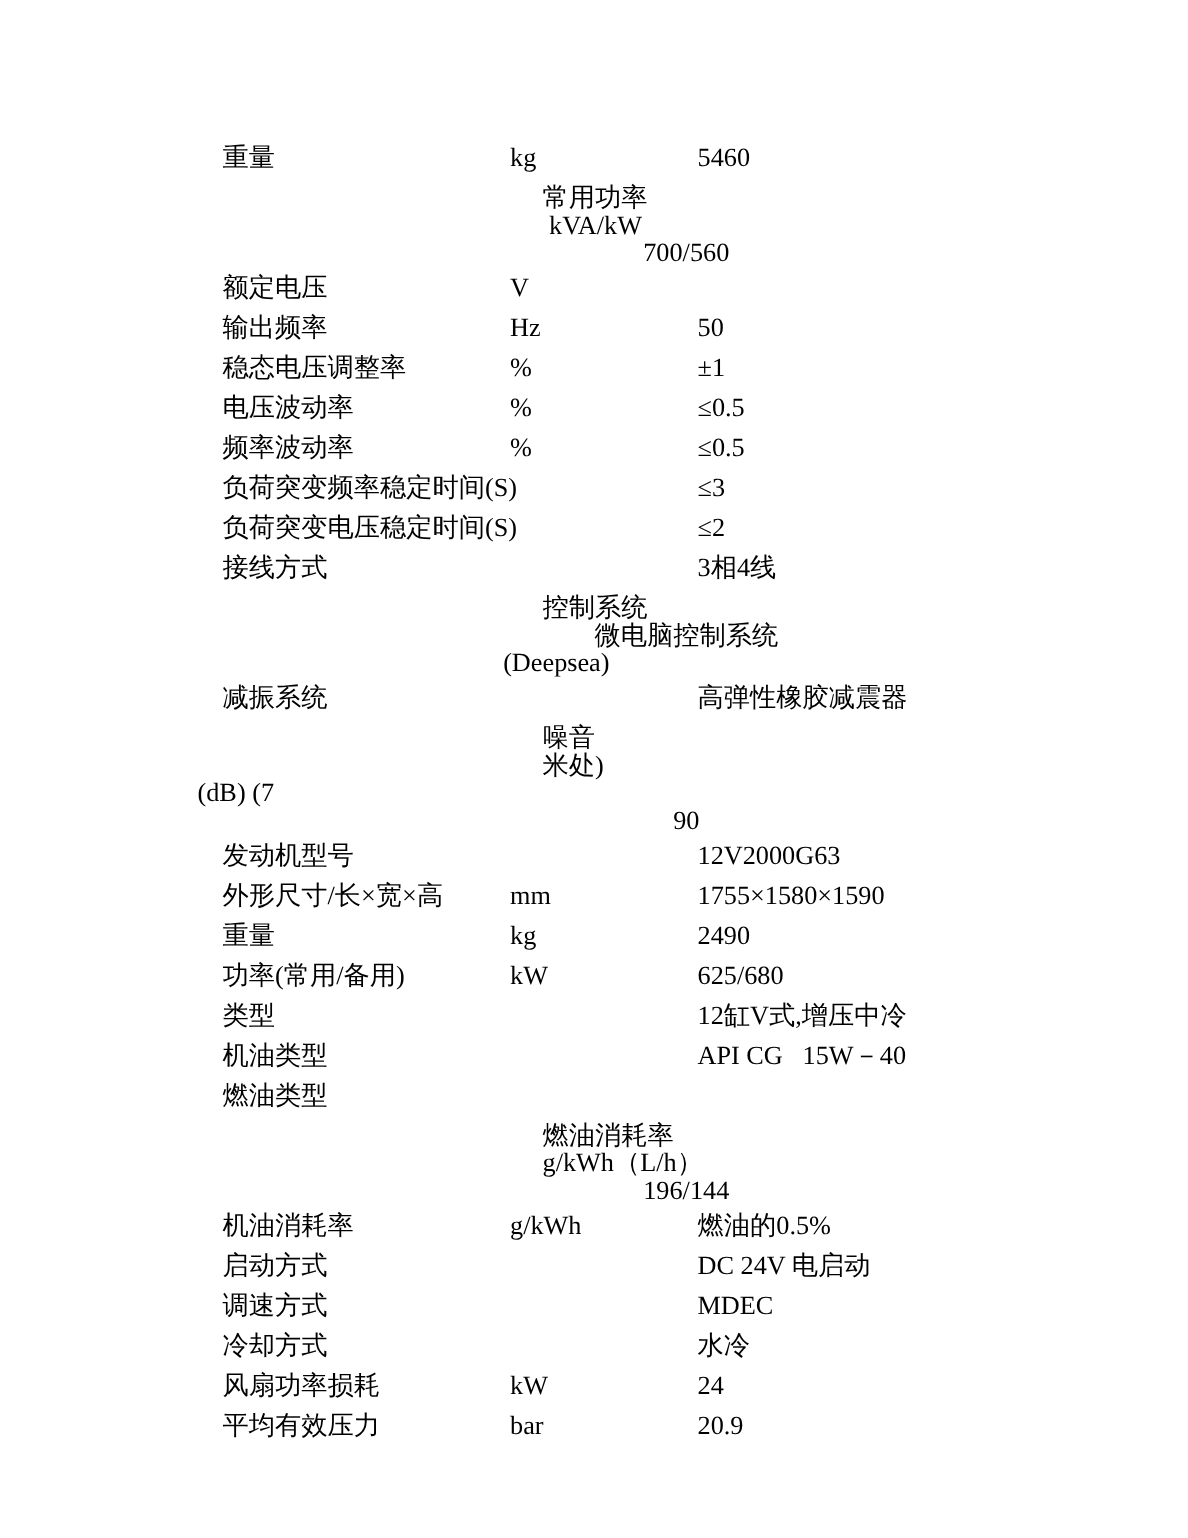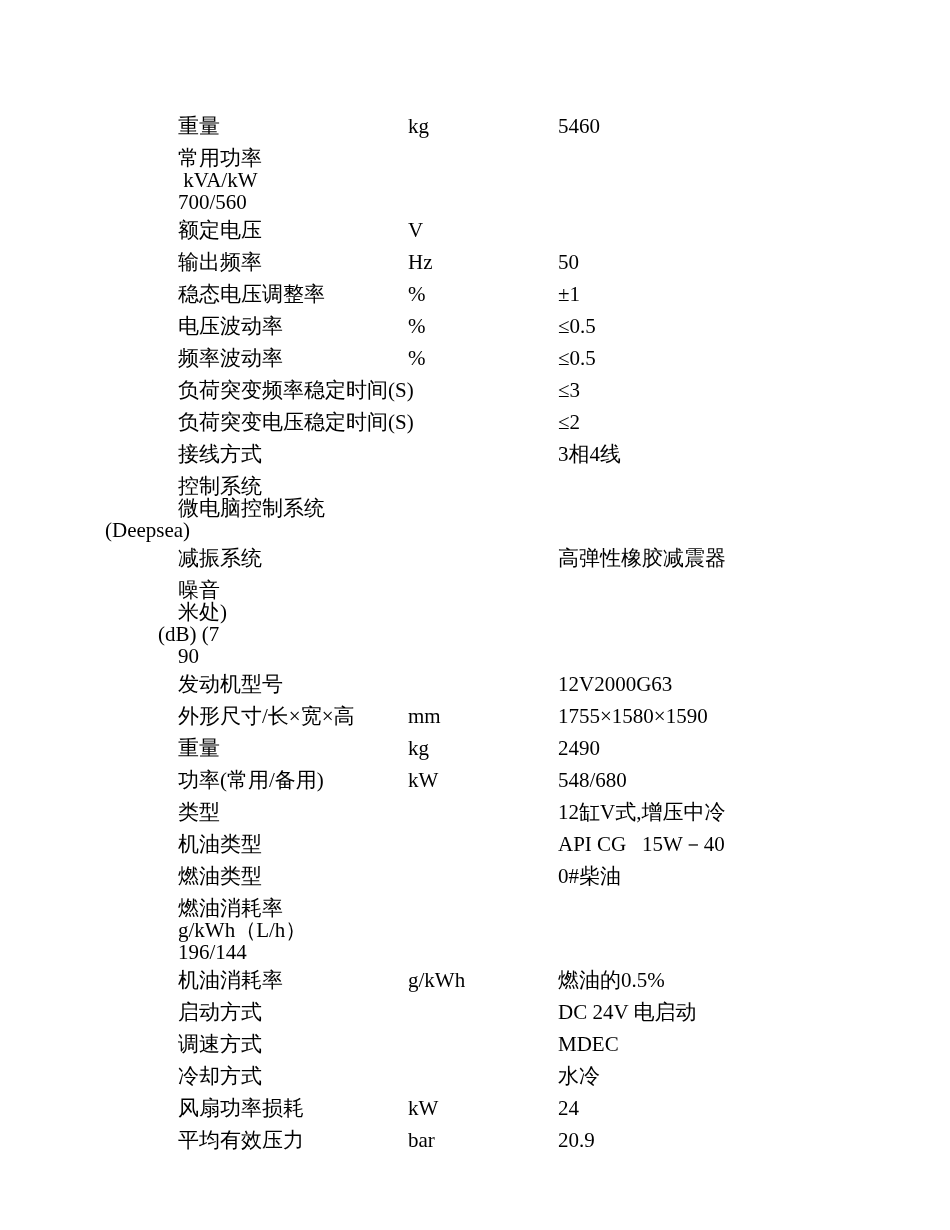--- a/index.html
+++ b/index.html
@@ -12,21 +12,21 @@
     font-family: "Liberation Serif", "DejaVu Serif", serif;
     font-size: 21px;
     line-height: 22px;
     overflow: hidden;
   }
   .spec-table {
     padding: 115px 30px 0 178px;
   }
   .row {
     display: flex;
-    align-items: flex-start;
+    align-items: center;
     min-height: 22px;
     margin-bottom: 10px;
   }
   .row.multiline { margin-bottom: 6px; flex-direction: column; }
   .cell { flex: none; }
   .c-label { width: 230px; }
   .c-unit  { width: 150px; }
   .c-value { flex: 1 1 auto; }
   .line { display: block; white-space: pre; }
   
@@ -202,21 +202,21 @@
         </div>
       </div>
       <div class="row row-power-prime-standby">
         <div class="cell c-label">
           <span class="line line1">功率(常用/备用)</span>
         </div>
         <div class="cell c-unit">
           <span class="line">kW</span>
         </div>
         <div class="cell c-value">
-          <span class="line line1">548/680</span>
+          <span class="line line1">625/680</span>
         </div>
       </div>
       <div class="row row-engine-type">
         <div class="cell c-label">
           <span class="line line1">类型</span>
         </div>
         <div class="cell c-unit"></div>
         <div class="cell c-value">
           <span class="line line1">12缸V式,增压中冷</span>
         </div>
@@ -228,23 +228,20 @@
         <div class="cell c-unit"></div>
         <div class="cell c-value">
           <span class="line line1">API CG   15W－40</span>
         </div>
       </div>
       <div class="row row-fuel-type">
         <div class="cell c-label">
           <span class="line line1">燃油类型</span>
         </div>
         <div class="cell c-unit"></div>
-        <div class="cell c-value">
-          <span class="line line1">0#柴油</span>
-        </div>
       </div>
       <div class="row row-fuel-consumption multiline">
         <div class="cell c-label">
           <span class="line line1">燃油消耗率</span>
           <span class="line line2">g/kWh（L/h）</span>
         </div>
         <div class="cell c-unit"></div>
         <div class="cell c-value">
           <span class="line line1">196/144</span>
         </div>

